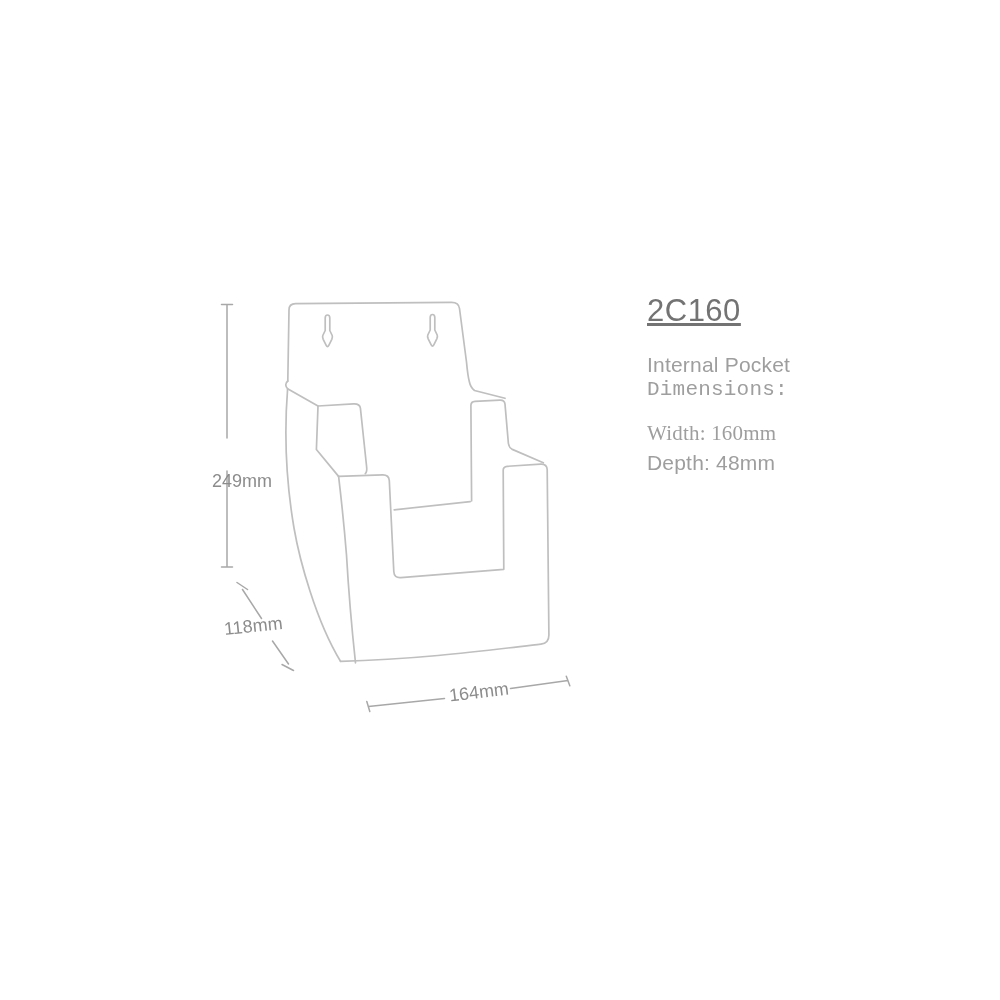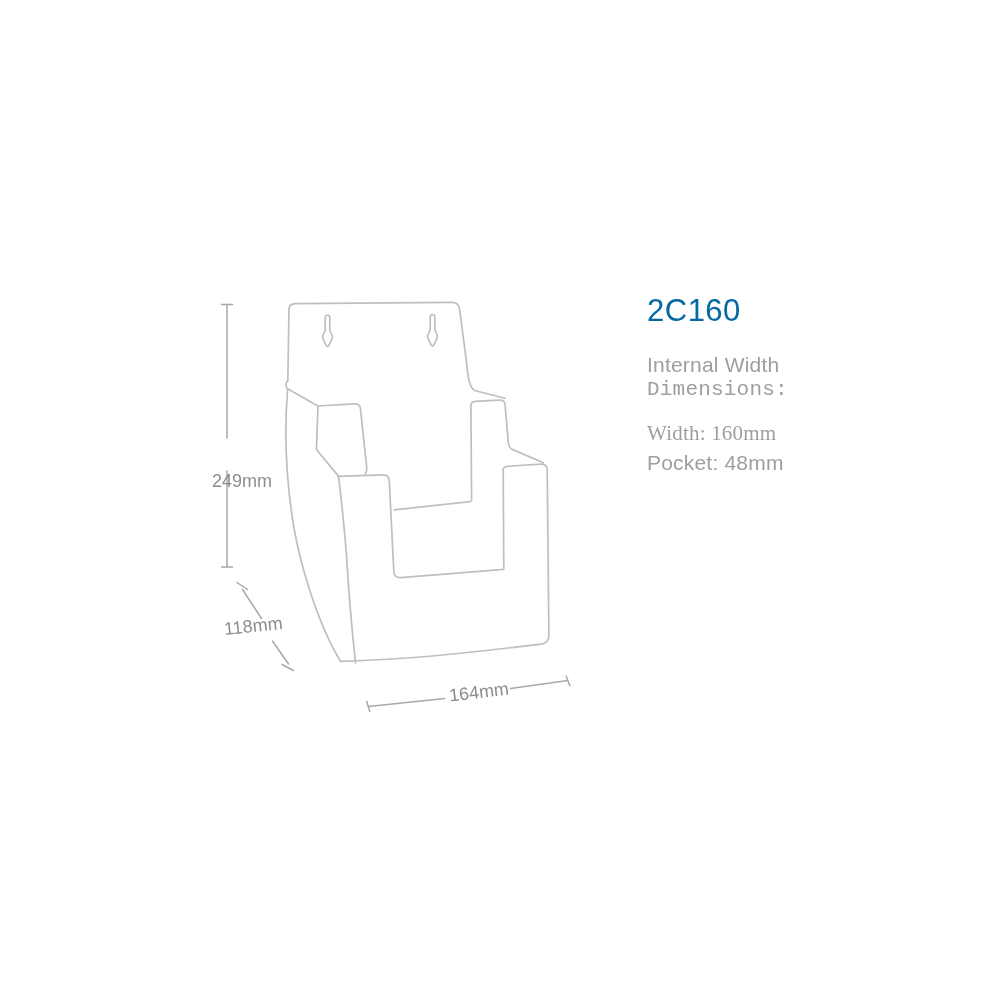--- a/index.html
+++ b/index.html
@@ -18,22 +18,23 @@
     white-space:nowrap;
   }
   .dim-label.tilt6{transform:rotate(-6deg);}
   .dim-label.tilt7{transform:rotate(-7deg);}
   .product-code{
     position:absolute;
     left:647px;top:293px;
     font-size:31px;
     font-weight:500;
     letter-spacing:0.5px;
-    color:#0369a1;
+    color:#737373;
     white-space:nowrap;
+    text-decoration:underline;
   }
   .spec-text{
     position:absolute;
     left:647px;
     color:#9e9e9e;
     font-size:21px;
     letter-spacing:0.2px;
     white-space:nowrap;
   }
 </style>
@@ -97,21 +98,21 @@
   </svg>
 
   <span class="dim-label" style="left:212px;top:447px;margin-top:24px;">249mm</span>
 
   <span class="dim-label tilt6" style="left:224px;top:616px;">118mm</span>
 
   <span class="dim-label tilt7" style="left:449px;top:682px;">164mm</span>
 
   <div class="product-code">2C160</div>
 
-  <div class="spec-text" style="top:353px;">Internal Width</div>
+  <div class="spec-text" style="top:353px;">Internal Pocket</div>
 
   <div class="spec-text" style="top:378px;font-family:Liberation Mono, monospace;">Dimensions:</div>
 
   <div class="spec-text" style="top:421px;font-family:Liberation Serif, serif;">Width: 160mm</div>
 
-  <div class="spec-text" style="top:451px;">Pocket: 48mm</div>
+  <div class="spec-text" style="top:451px;">Depth: 48mm</div>
 
 </div>
 
 </body></html>

